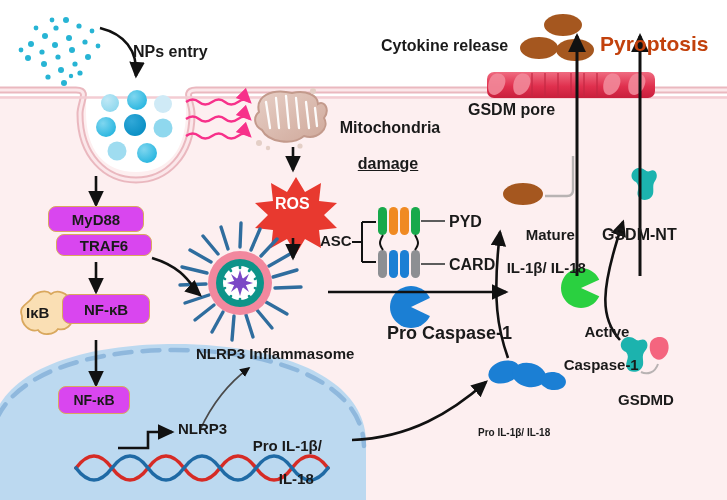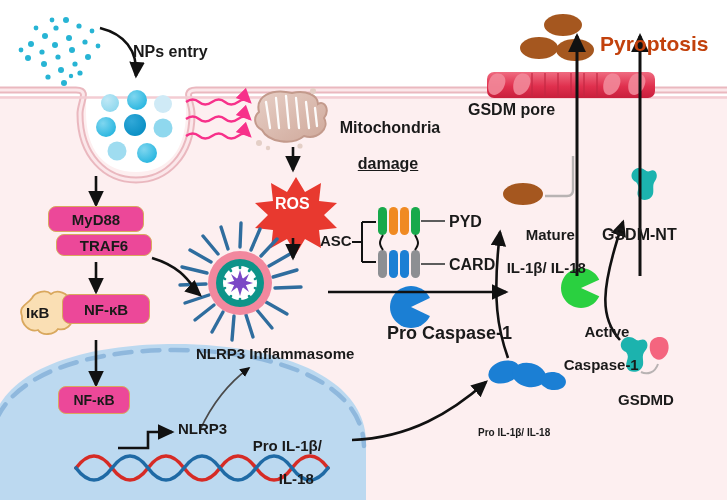--- a/index.html
+++ b/index.html
@@ -5,21 +5,21 @@
   html,body{margin:0;padding:0;}
   body{
     width:727px;height:500px;overflow:hidden;
     font-family:"Liberation Sans",sans-serif;
     background:#ffffff;
   }
   #stage{position:relative;width:727px;height:500px;overflow:hidden;background:#fff;}
   .lbl{position:absolute;font-weight:bold;color:#1a1a1a;line-height:1.12;white-space:pre;}
   svg.layer{position:absolute;left:0;top:0;width:727px;height:500px;pointer-events:none;}
   .pill{
-    position:absolute;background:#ec4899;border:1.6px solid #d9a85e;
+    position:absolute;background:#d946ef;border:1.6px solid #d9a85e;
     border-radius:8px;display:flex;align-items:center;justify-content:center;
     font-weight:bold;color:#1a1a1a;box-sizing:border-box;
   }
 </style>
 </head>
 <body>
 
 <div id="stage">
 
   <svg class="layer" viewBox="0 0 727 500">
@@ -367,20 +367,21 @@
     <span style="display:inline-block;margin-left:-16px;padding-left:8px;">IL-1β/ IL-18</span>
   </div>
 
   <div class="lbl" style="left:478px;top:392px;font-size:10px;margin-top:35px;">Pro IL-1β/ IL-18</div>
 
   <div class="lbl" style="left:602px;top:226px;font-size:16px;">GSDM-NT</div>
   <div class="lbl" style="left:618px;top:392px;font-size:15px;">GSDMD</div>
 
   <div class="lbl" style="left:468px;top:101px;font-size:16px;">GSDM pore</div>
 
+  <div class="lbl" style="left:381px;top:37px;font-size:16px;">Cytokine release</div>
 
   <div class="lbl" style="left:600px;top:32px;font-size:21px;color:#c2410c;">Pyroptosis</div>
 
   <div class="lbl" style="left:178px;top:421px;font-size:15px;">NLRP3</div>
 
   <div class="lbl" style="left:236px;top:421px;font-size:15px;text-align:center;">
     <span>Pro IL-1β/</span><br>
     <span style="display:inline-block;margin-left:18px;">IL-18</span>
   </div>
 

